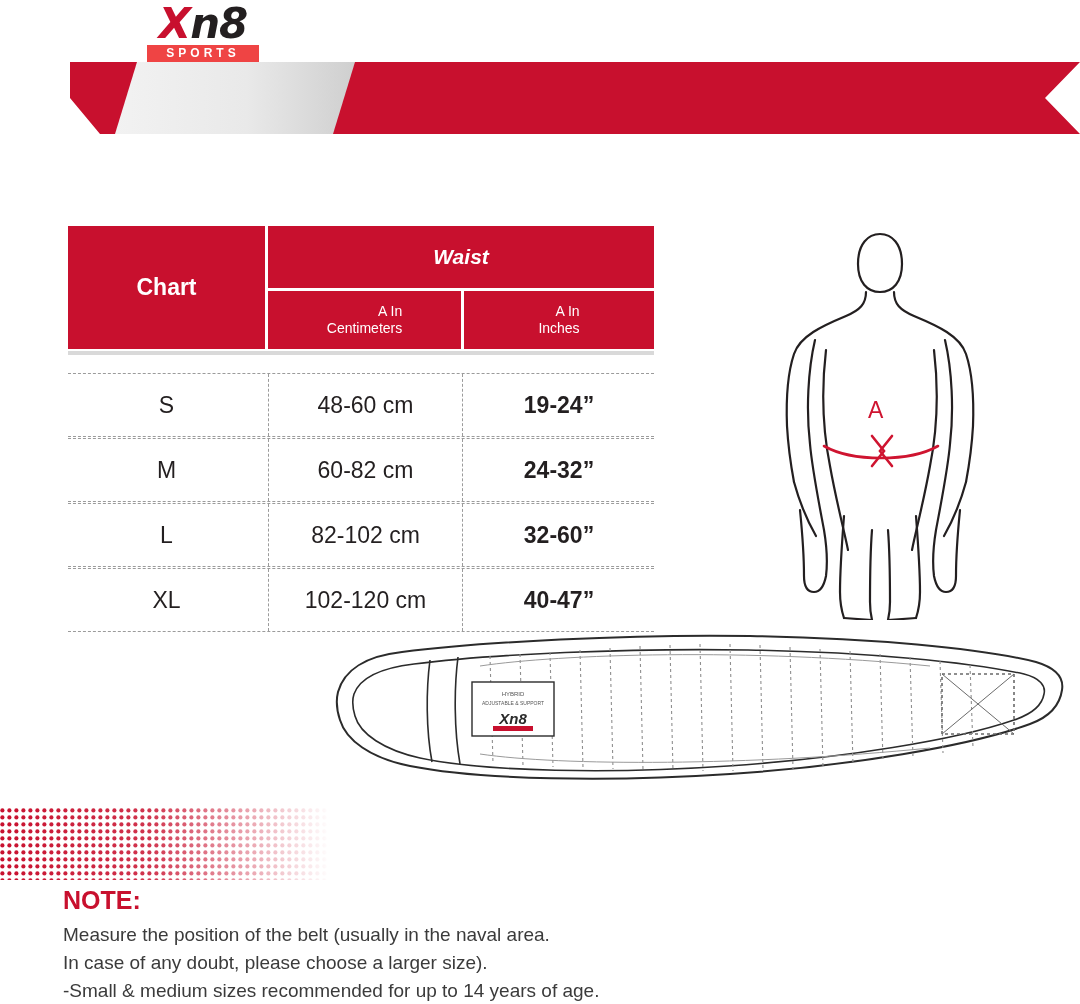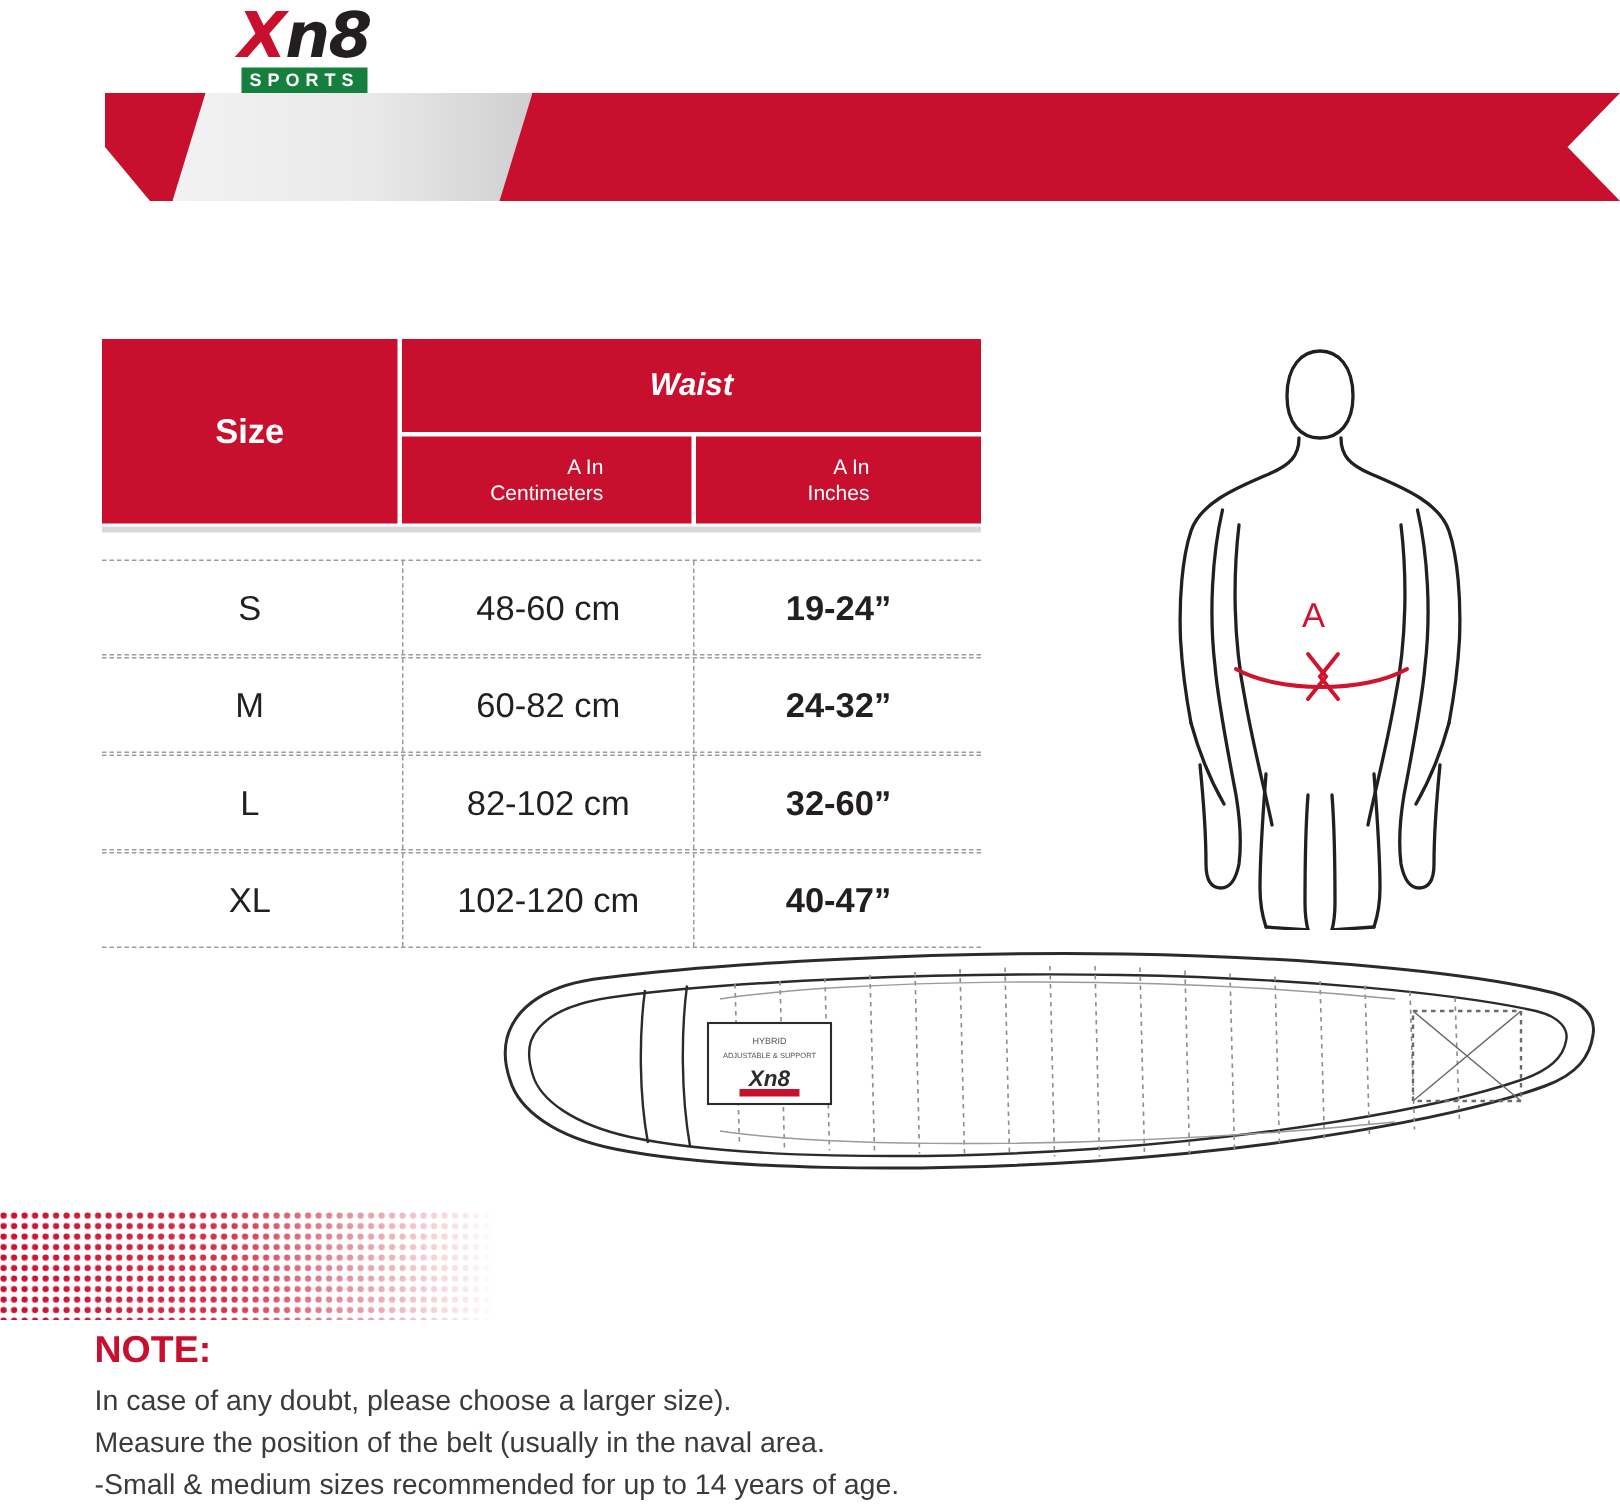--- a/index.html
+++ b/index.html
@@ -37,27 +37,27 @@
     font-style: italic;
     font-size: 42px;
     line-height: 40px;
     letter-spacing: -1px;
     color: #231f20;
   }
   .logo-x .red {
     color: #c8102e;
   }
   .logo-sports {
-    background: #15803d;
+    background: #ef4444;
     color: #ffffff;
     font-size: 12px;
     font-weight: bold;
     letter-spacing: 4px;
     padding: 1px 0 2px 0;
-    width: 84px;
+    width: 112px;
     margin: 1px auto 0 auto;
     text-align: center;
   }
 
   .banner {
     position: absolute;
     left: 70px;
     top: 62px;
     width: 1010px;
     height: 72px;
@@ -249,21 +249,21 @@
   <div class="banner">
     <div class="banner-red"></div>
     <div class="banner-gray"></div>
   </div>
 
 </div>
 
 <div class="table">
 
   <div class="thead">
-    <div class="th-sizes">Size</div>
+    <div class="th-sizes">Chart</div>
     <div class="th-waist">Waist</div>
     <div class="th-cm">
       <span>
         <span>A In</span><br>
         <span>Centimeters</span>
       </span>
     </div>
     <div class="th-in">
       <span>
         <span>A In</span><br>
@@ -415,16 +415,16 @@
       <mask id="fademask">
         <rect x="0" y="0" width="330" height="72" fill="url(#fade)"></rect>
       </mask>
     </defs>
     <rect x="0" y="0" width="330" height="72" fill="url(#dotpat)" mask="url(#fademask)"></rect>
   </svg>
 </div>
 
 <div class="note">
   <div class="note-title">NOTE:</div>
+  <div class="note-line">Measure the position of the belt (usually in the naval area.</div>
   <div class="note-line">In case of any doubt, please choose a larger size).</div>
-  <div class="note-line">Measure the position of the belt (usually in the naval area.</div>
   <div class="note-line">-Small &amp; medium sizes recommended for up to 14 years of age.</div>
 </div>
 
 </body></html>

